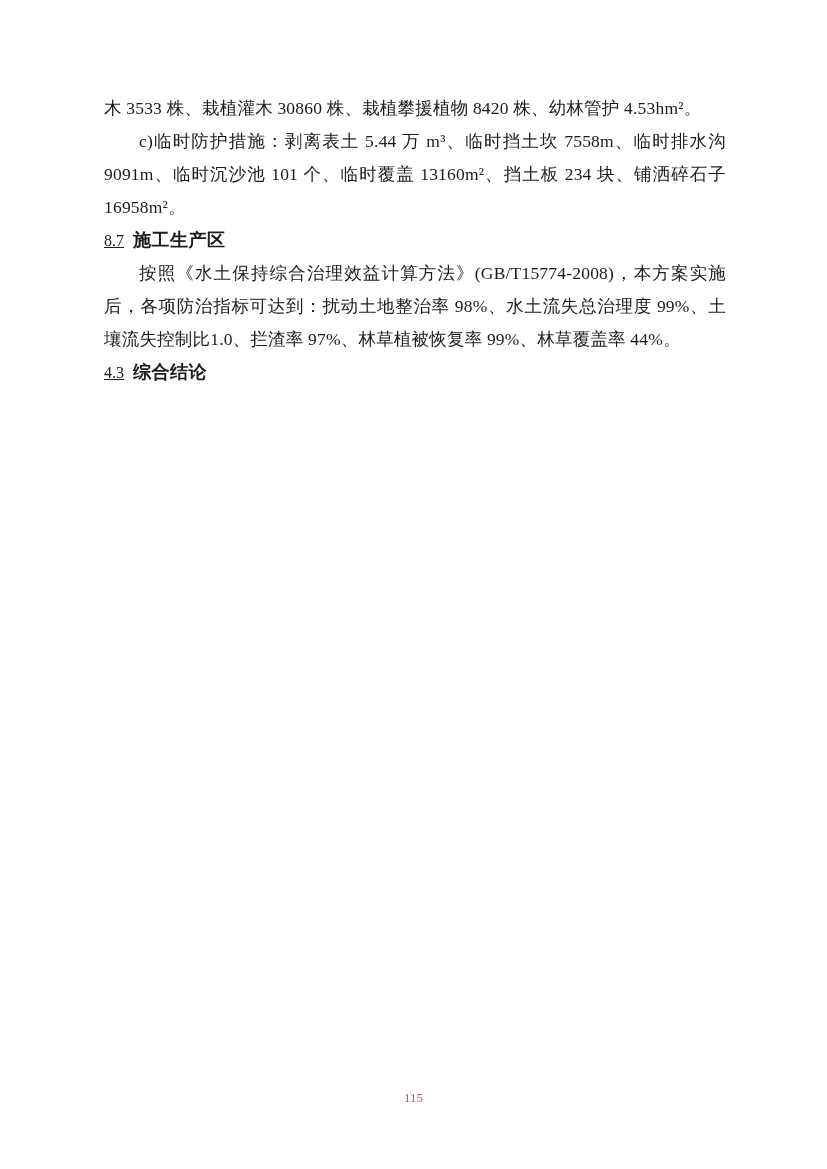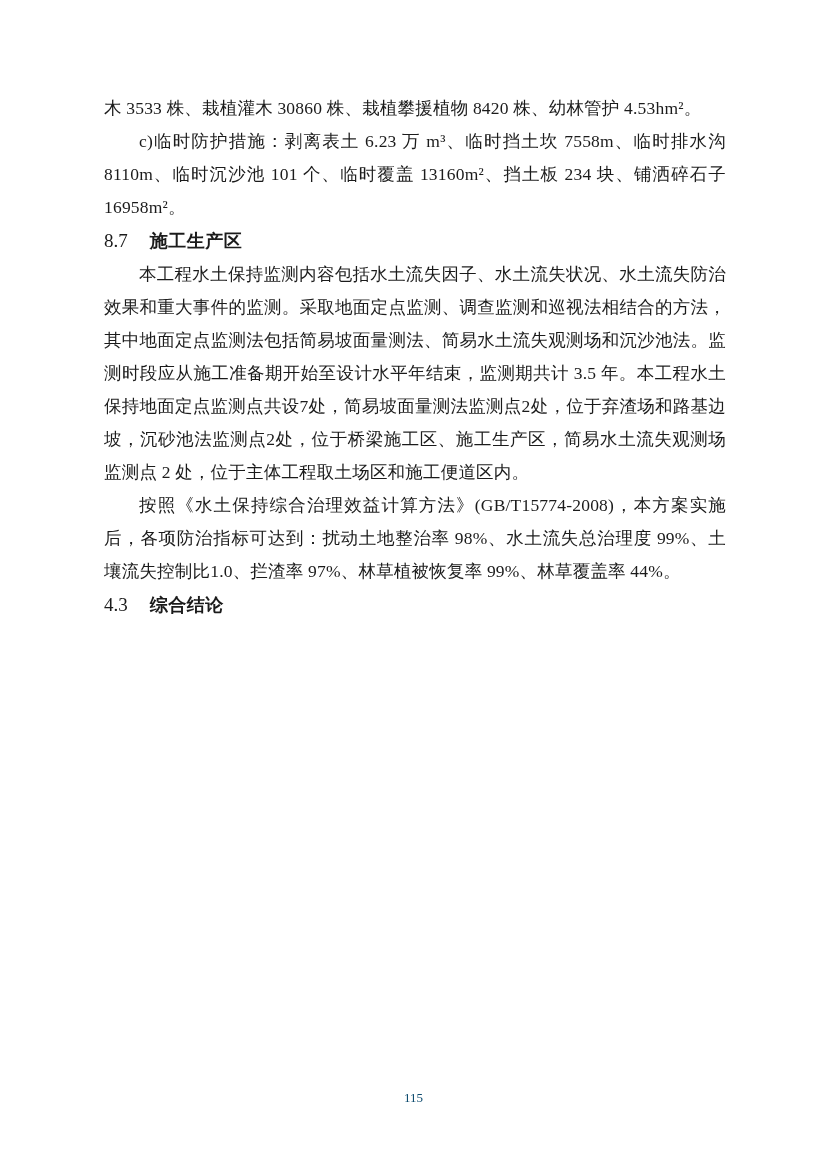--- a/index.html
+++ b/index.html
@@ -40,50 +40,50 @@
     margin: 0;
     font-size: 18px;
     line-height: 33px;
     font-weight: bold;
     font-family: "Liberation Sans", "DejaVu Sans", sans-serif;
     letter-spacing: 0.5px;
   }
   h2.heading .h-num {
     font-family: "Liberation Serif", "DejaVu Serif", serif;
     font-weight: normal;
-    font-size: 19px;
-    margin-right: 22px;
+    font-size: 16px;
+    margin-right: 9px;
     letter-spacing: 0;
+    text-decoration: underline;
   }
   .page-number {
     position: absolute;
     top: 1090px;
     left: 0;
     width: 100%;
     text-align: center;
     font-size: 13px;
-    color: #0c4a6e;
+    color: #ef4444;
     font-family: "Liberation Serif", "DejaVu Serif", serif;
   }
 </style>
 </head>
 <body>
 
 <div class="page">
   <div class="content">
 
     <p class="body-text">木 3533 株、栽植灌木 30860 株、栽植攀援植物 8420 株、幼林管护 4.53hm²。</p>
 
-    <p class="body-text indent">c)临时防护措施：剥离表土 6.23 万 m³、临时挡土坎 7558m、临时排水沟 8110m、临时沉沙池 101 个、临时覆盖 13160m²、挡土板 234 块、铺洒碎石子 16958m²。</p>
+    <p class="body-text indent">c)临时防护措施：剥离表土 5.44 万 m³、临时挡土坎 7558m、临时排水沟 9091m、临时沉沙池 101 个、临时覆盖 13160m²、挡土板 234 块、铺洒碎石子 16958m²。</p>
 
     <h2 class="heading">
       <span class="h-num">8.7</span><span class="h-title">施工生产区</span>
     </h2>
 
-    <p class="body-text indent">本工程水土保持监测内容包括水土流失因子、水土流失状况、水土流失防治效果和重大事件的监测。采取地面定点监测、调查监测和巡视法相结合的方法，其中地面定点监测法包括简易坡面量测法、简易水土流失观测场和沉沙池法。监测时段应从施工准备期开始至设计水平年结束，监测期共计 3.5 年。本工程水土保持地面定点监测点共设7处，简易坡面量测法监测点2处，位于弃渣场和路基边坡，沉砂池法监测点2处，位于桥梁施工区、施工生产区，简易水土流失观测场监测点 2 处，位于主体工程取土场区和施工便道区内。</p>
 
 
 
     <p class="body-text indent">按照《水土保持综合治理效益计算方法》(GB/T15774-2008)，本方案实施后，各项防治指标可达到：扰动土地整治率 98%、水土流失总治理度 99%、土壤流失控制比1.0、拦渣率 97%、林草植被恢复率 99%、林草覆盖率 44%。</p>
 
     <h2 class="heading">
       <span class="h-num">4.3</span><span class="h-title">综合结论</span>
     </h2>
 
 

